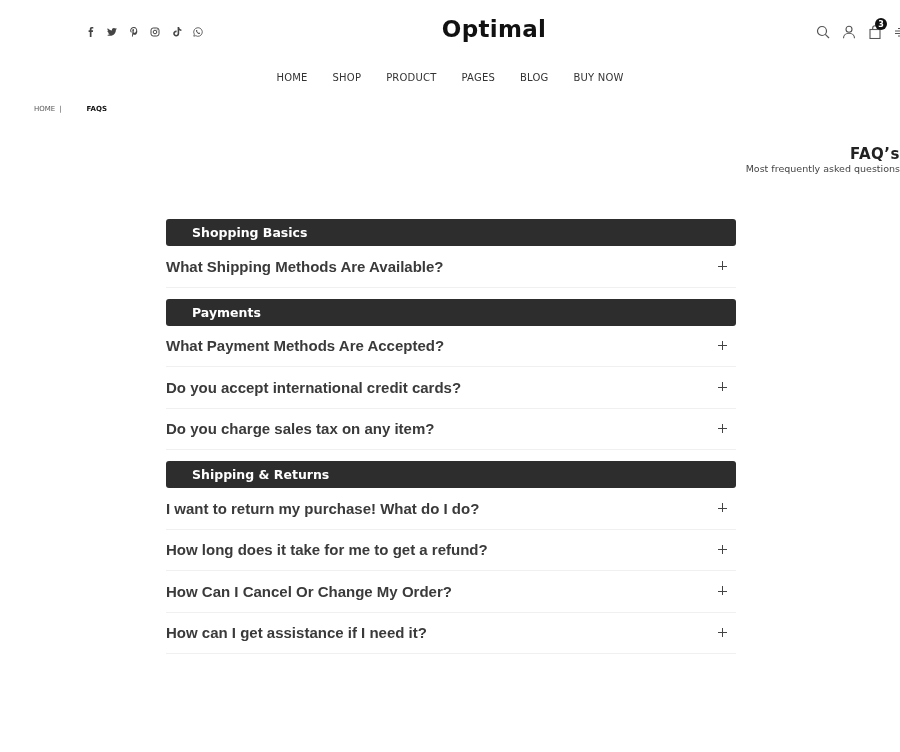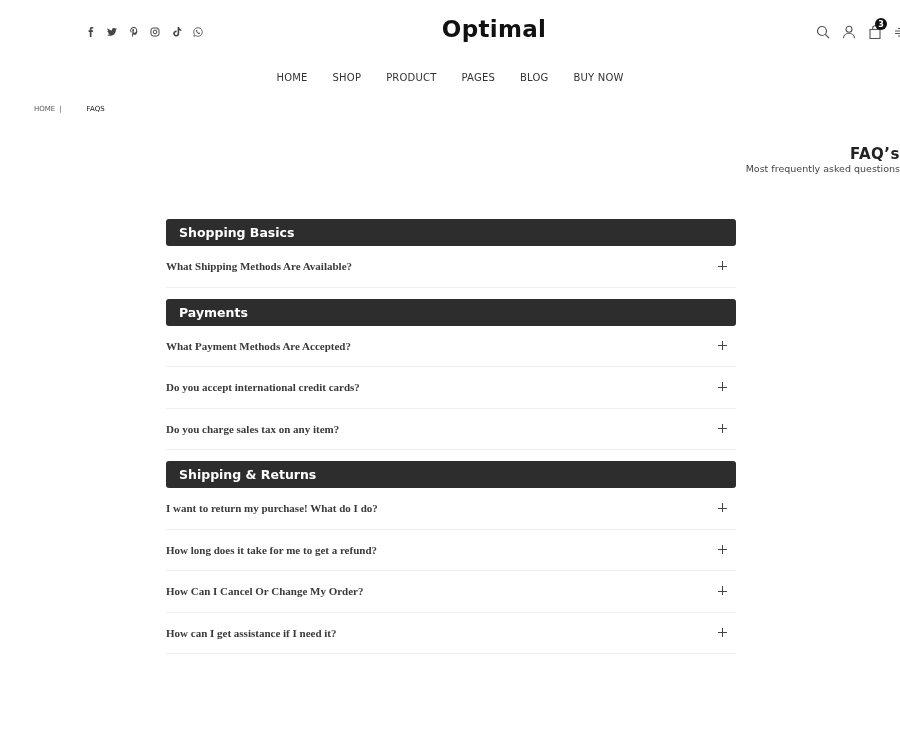--- a/index.html
+++ b/index.html
@@ -15,31 +15,31 @@
 
     .actions { position: absolute; right: 30px; top: 22px; display: flex; gap: 0; align-items: center; }
     .actions .a-icon { width: 26px; height: 20px; display: flex; align-items: center; justify-content: center; position: relative; color: #555; }
     .actions svg { width: 14px; height: 14px; }
     .cart-badge { position: absolute; top: -4px; right: 1px; width: 12px; height: 12px; border-radius: 50%; background: #111; color: #fff; font-size: 8px; font-weight: bold; display: flex; align-items: center; justify-content: center; font-family: "DejaVu Sans", sans-serif; }
 
     .nav { position: absolute; top: 72px; left: 0; width: 900px; display: flex; justify-content: center; gap: 0; }
     .nav a { font-size: 10px; color: #333; text-decoration: none; letter-spacing: 0.2px; padding: 0 12.5px; font-family: "DejaVu Sans", sans-serif; }
 
     .breadcrumb { position: absolute; top: 105px; left: 34px; font-size: 7px; font-family: "DejaVu Sans", sans-serif; color: #555; display: flex; gap: 4px; }
-    .breadcrumb .current { font-weight: normal; color: #111; padding-left: 21px; }
+    .breadcrumb .current { font-weight: bold; color: #111; padding-left: 21px; }
 
     .title-block { position: absolute; top: 145px; left: 0; width: 900px; text-align: right; }
     .page-title { font-size: 15px; font-weight: bold; font-family: "DejaVu Sans", sans-serif; color: #222; letter-spacing: 0.5px; }
     .subtitle { font-size: 9.5px; color: #444; font-family: "DejaVu Sans", sans-serif; }
 
     .faq { position: absolute; top: 219px; left: 166px; width: 570px; }
     .section { margin-bottom: 11px; }
-    .section-header { height: 27px; background: #2d2d2d; border-radius: 3px; color: #fff; font-family: "DejaVu Sans", sans-serif; font-weight: bold; font-size: 12.5px; padding-left: 13px; display: flex; align-items: center; }
+    .section-header { height: 27px; background: #2d2d2d; border-radius: 3px; color: #fff; font-family: "DejaVu Sans", sans-serif; font-weight: bold; font-size: 12.5px; padding-left: 26px; display: flex; align-items: center; }
     .q-row { height: 41.5px; border-bottom: 1px solid #f0f0f0; display: flex; align-items: center; justify-content: space-between; cursor: pointer; }
-    .q-text { font-family: Liberation Serif, serif; font-weight: bold; font-size: 11px; color: #3a3a3a; }
+    .q-text { font-family: Liberation Sans, sans-serif; font-weight: bold; font-size: 15px; color: #3a3a3a; }
     .plus { width: 10px; height: 10px; margin-right: 8px; position: relative; }
     .plus::before, .plus::after { content: ""; position: absolute; background: #444; }
     .plus::before { left: 0; top: 4.5px; width: 9px; height: 1px; }
     .plus::after { left: 4px; top: 0; width: 1px; height: 9px; }
   </style>
 </head>
 <body>
 
 <div class="header">
   <div class="social">

